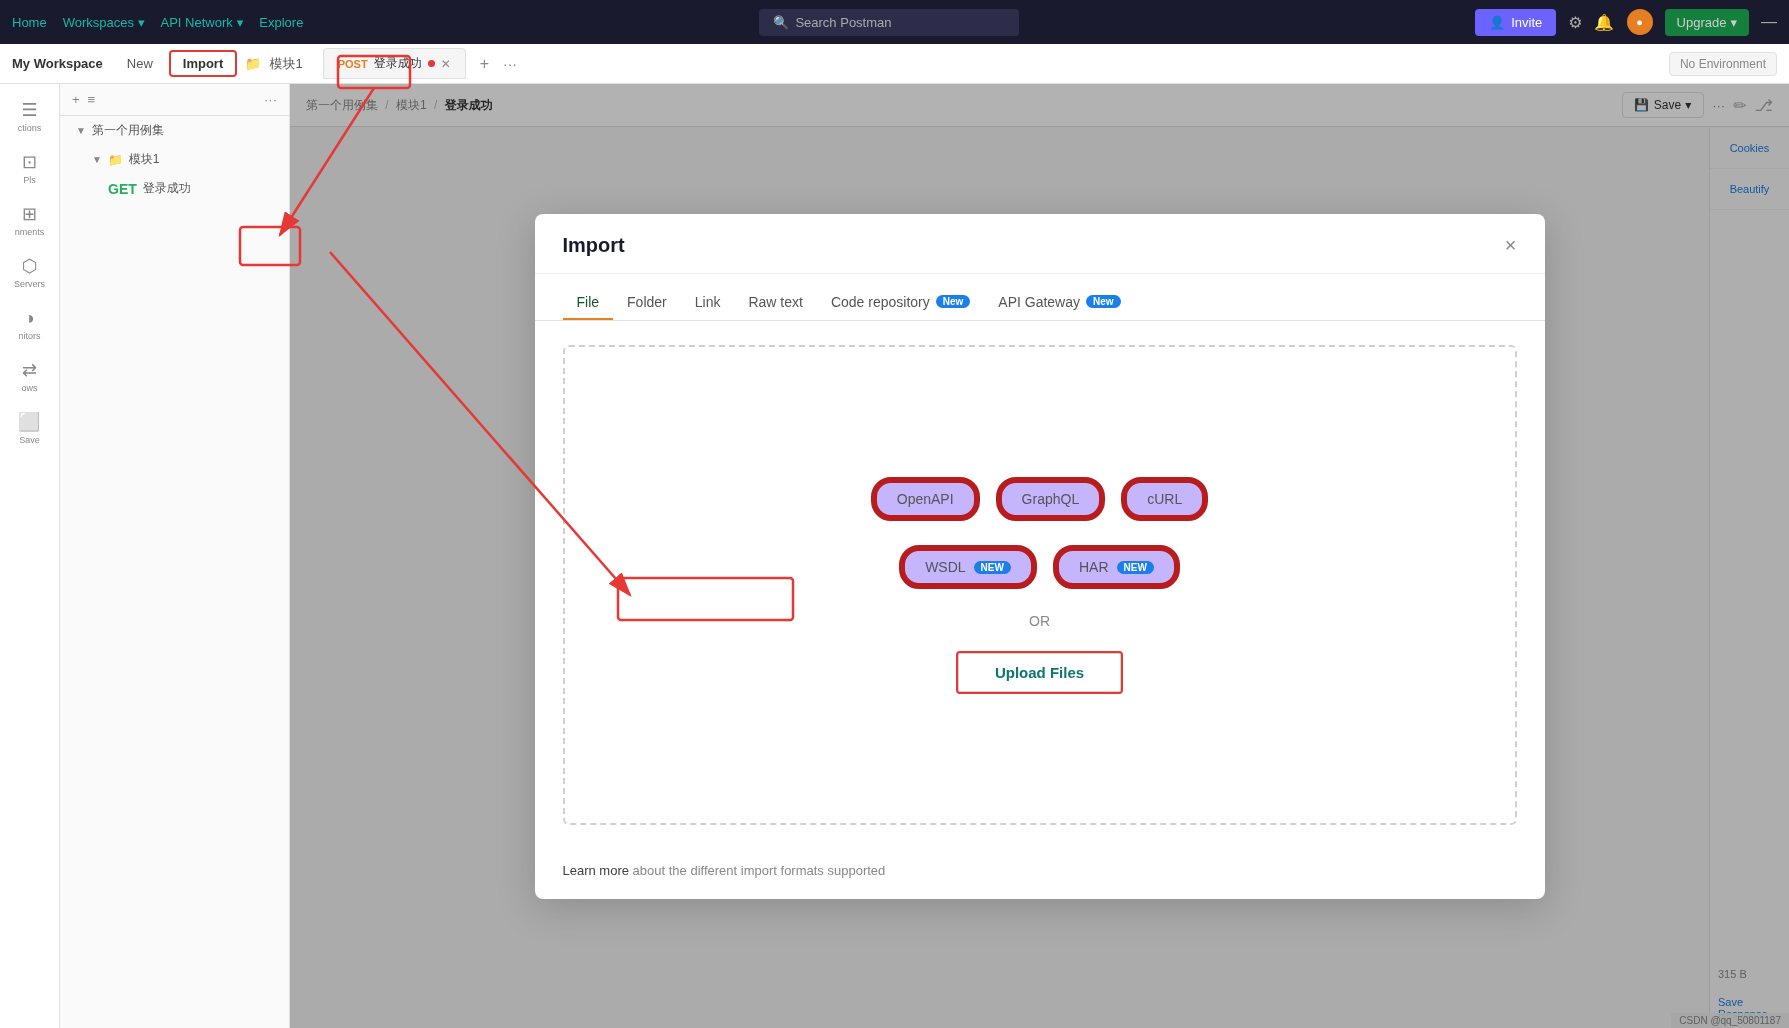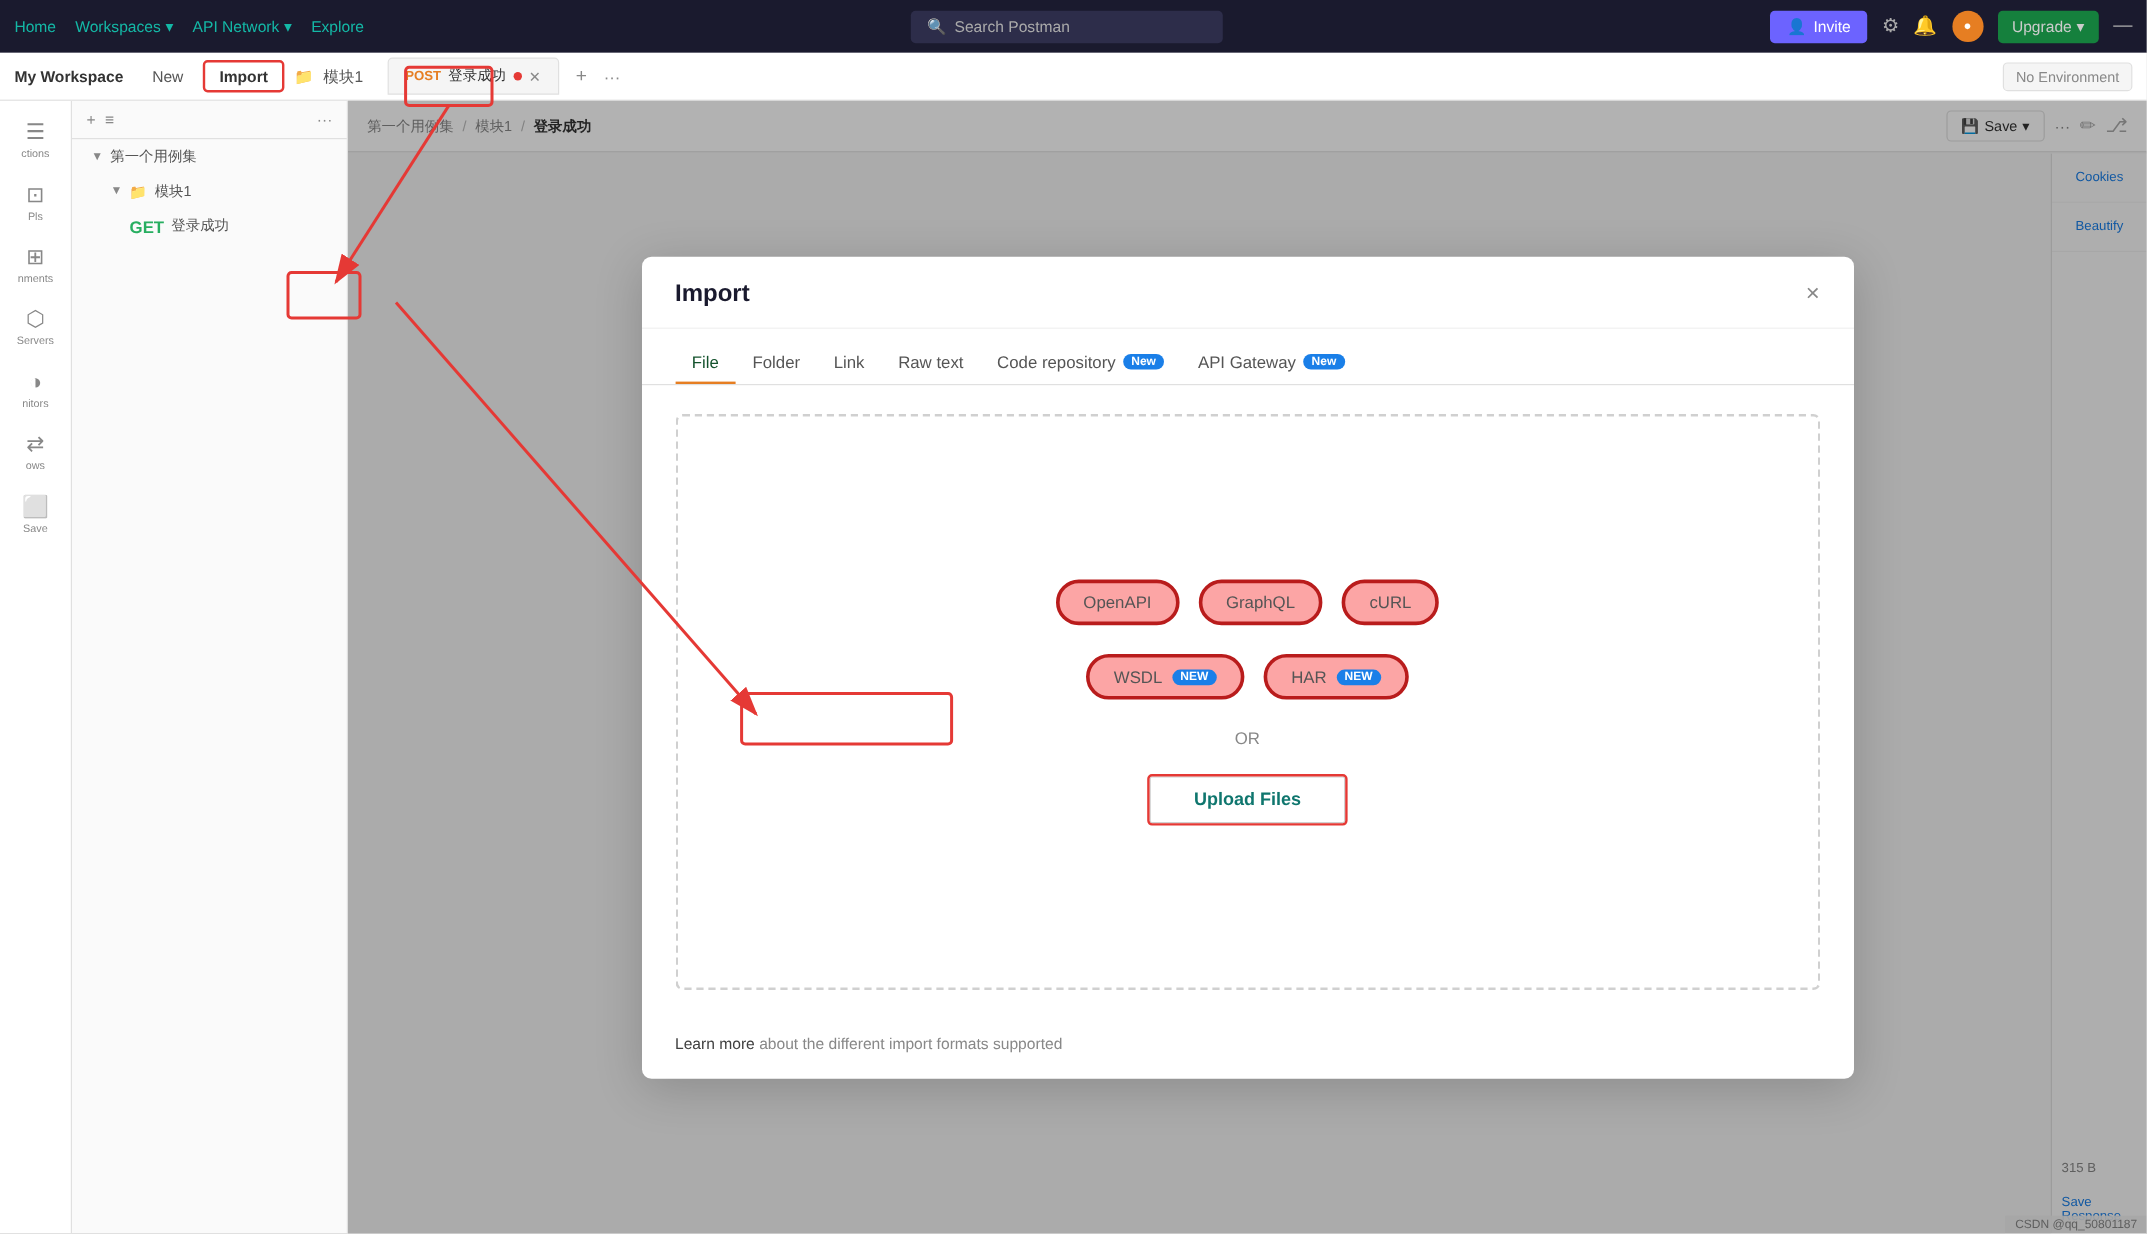--- a/index.html
+++ b/index.html
@@ -71,21 +71,21 @@
 
     
     .modal-tabs { display: flex; align-items: center; padding: 12px 28px 0; gap: 0; border-bottom: 1px solid #e0e0e0; }
     .modal-tab { font-size: 14px; color: #555; padding: 8px 14px; cursor: pointer; border-bottom: 2px solid transparent; display: flex; align-items: center; gap: 6px; }
     .modal-tab.active { color: #14532d; border-bottom: 2px solid #e67e22; }
     .badge-new { background: #1a7fe8; color: #fff; font-size: 10px; font-weight: 700; border-radius: 10px; padding: 1px 7px; }
 
     
     .drop-area { margin: 24px 28px; border: 2px dashed #d0d0d0; border-radius: 6px; min-height: 480px; display: flex; flex-direction: column; align-items: center; justify-content: center; gap: 24px; }
     .format-row { display: flex; align-items: center; gap: 16px; }
-    .format-pill { background: #fca5a5; border: 3px solid #b91c1c; border-radius: 20px; padding: 8px 20px; font-size: 14px; color: #555; cursor: pointer; }
+    .format-pill { background: #c4b5fd; border: 6px solid #b91c1c; border-radius: 20px; padding: 8px 20px; font-size: 14px; color: #555; cursor: pointer; }
     .format-pill-new { display: flex; align-items: center; gap: 8px; }
     .or-text { font-size: 14px; color: #888; font-weight: 500; }
     .upload-btn { background: #fff; border: 1.5px solid #d0d0d0; border-radius: 2px; padding: 10px 36px; font-size: 15px; color: #0f766e; cursor: pointer; outline: 2px solid #e53935; font-weight: bold; }
 
     .modal-footer { padding: 12px 28px 20px; }
     .learn-more { font-size: 13px; color: #888; }
     .learn-more a { color: #404040; text-decoration: none; }
 
     
     .annotation { position: absolute; pointer-events: none; z-index: 100; }

